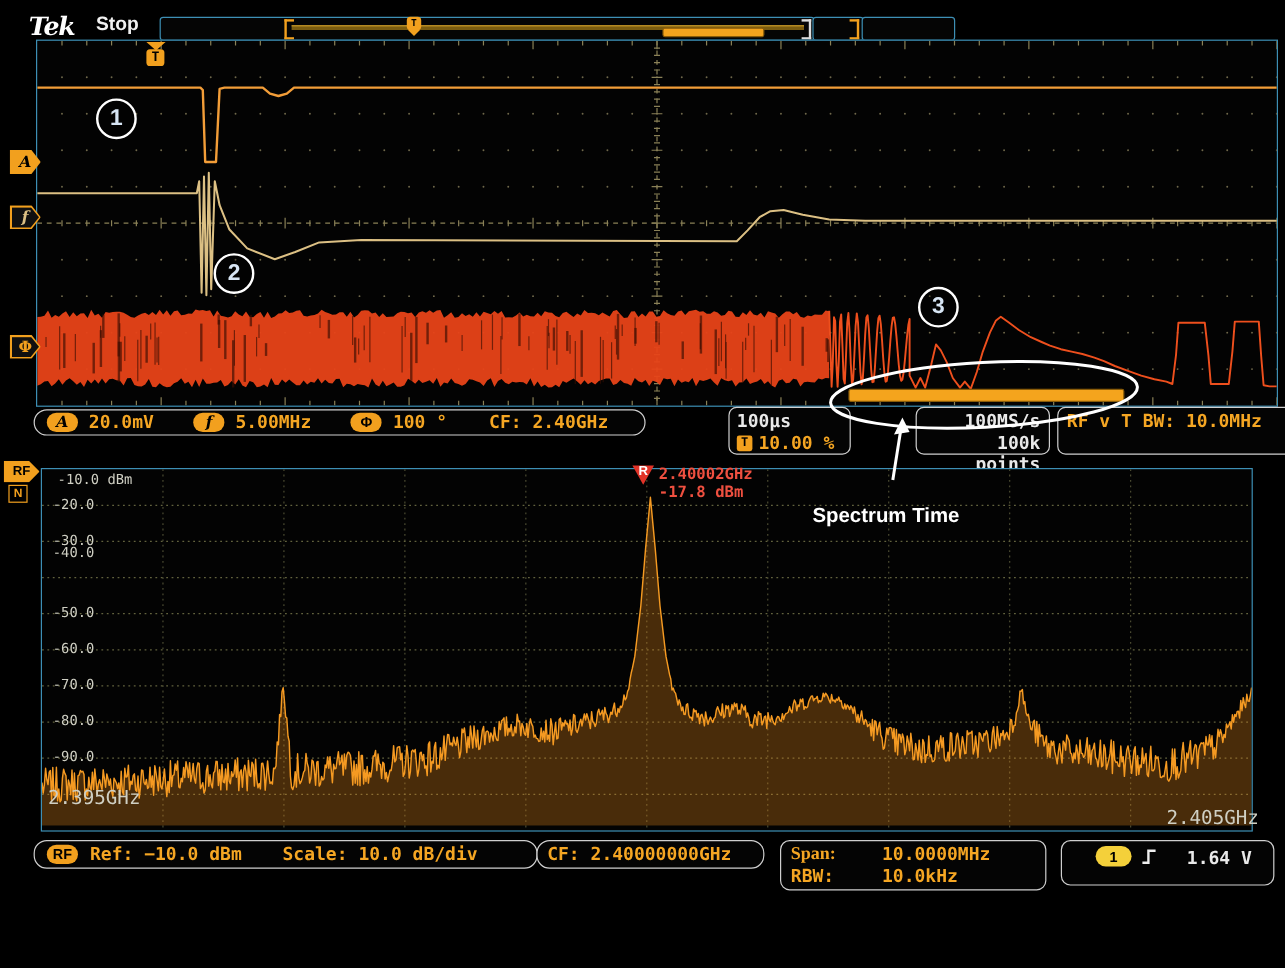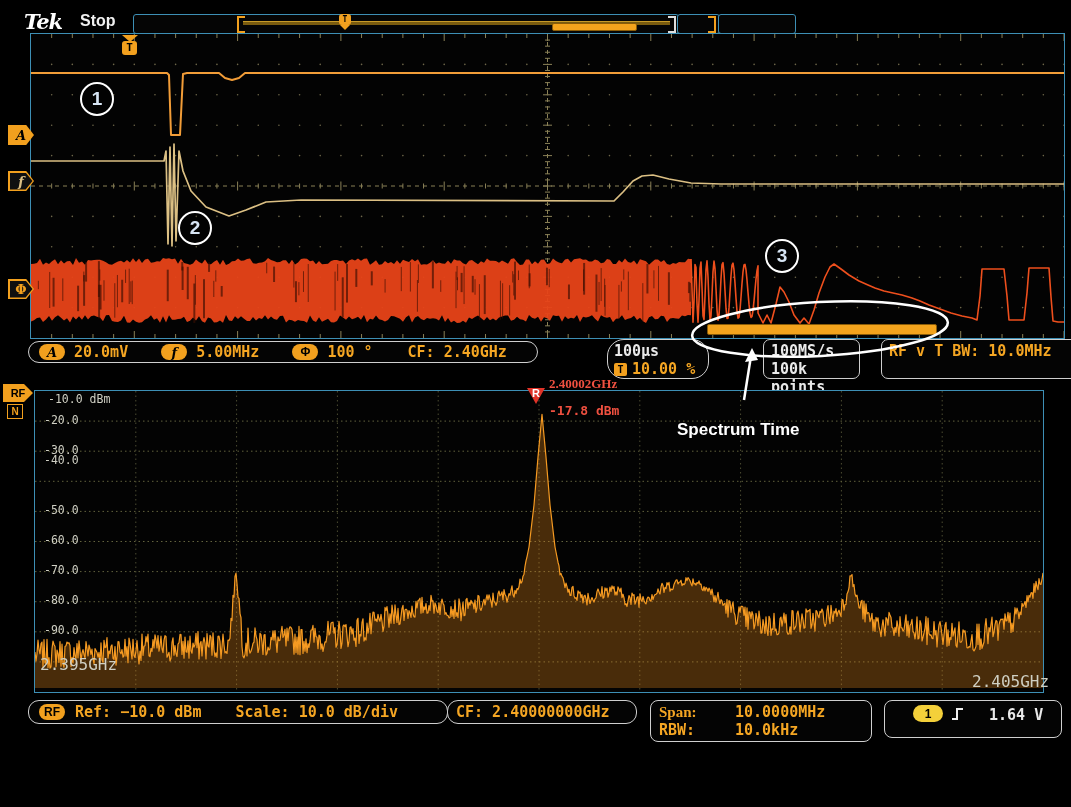--- a/index.html
+++ b/index.html
@@ -789,29 +789,29 @@
   <div class="abs box row" style="left:28px;top:341px;width:510px;height:22px;padding:0 10px;gap:9px;">
     <span class="pill">A</span>
     <span class="otext">20.0mV</span>
     <span class="pill" style="margin-left:24px;">f</span>
     <span class="otext">5.00MHz</span>
     <span class="pill up" style="margin-left:24px;">Φ</span>
     <span class="otext">100 °</span>
     <span class="otext" style="margin-left:26px;">CF:  2.40GHz</span>
   </div>
 
-  <div class="abs box" style="left:607px;top:339px;width:102px;height:40px;border-radius:17px;padding:2px 6px;">
+  <div class="abs box" style="left:607px;top:339px;width:102px;height:40px;border-radius:7px;padding:2px 6px;">
     <div class="wtext">100µs</div>
     <div class="row" style="gap:5px;">
       <span class="tflag-box" style="width:13px;height:13px;font-size:10px;line-height:13px;border-radius:2px;">T</span>
       <span class="otext">10.00 %</span>
     </div>
   </div>
 
-  <div class="abs box" style="left:763px;top:339px;width:97px;height:40px;border-radius:7px;padding:2px 7px;">
+  <div class="abs box" style="left:763px;top:339px;width:112px;height:40px;border-radius:7px;padding:2px 7px;text-align:right;">
     <div class="wtext">100MS/s</div>
     <div class="wtext">100k points</div>
   </div>
 
   <div class="abs box" style="left:881px;top:339px;width:212px;height:40px;border-radius:7px;padding:2px 7px;">
     <div class="otext">RF v T BW: 10.0MHz</div>
   </div>
 
   <div class="abs grat" style="left:34px;top:390px;width:1008px;height:301px;">
     <svg id="spec-svg" width="1008" height="301" viewBox="0 0 1008 301">
@@ -850,21 +850,21 @@
   <span class="abs speclab" style="left:44px;top:503px;">-50.0</span>
   <span class="abs speclab" style="left:44px;top:533px;">-60.0</span>
   <span class="abs speclab" style="left:44px;top:563px;">-70.0</span>
   <span class="abs speclab" style="left:44px;top:593px;">-80.0</span>
   <span class="abs speclab" style="left:44px;top:623px;">-90.0</span>
   <span class="abs speclab" style="left:40px;top:655px;font-size:16px;">2.395GHz</span>
   <span class="abs speclab" style="left:972px;top:672px;font-size:16px;text-align:right;">2.405GHz</span>
 
   <div class="abs" style="left:527px;top:388px;width:0;height:0;border-left:9px solid transparent;border-right:9px solid transparent;border-top:16px solid #e03328;"></div>
   <span class="abs" style="left:532px;top:387px;color:#fff;font:bold 11px 'Liberation Sans',sans-serif;">R</span>
-  <div class="abs marker-text" style="left:549px;top:376px;font-family:Liberation Serif, serif;">2.40002GHz</div>
+  <div class="abs marker-text" style="left:549px;top:388px;">2.40002GHz</div>
   <div class="abs marker-text" style="left:549px;top:403px;">-17.8 dBm</div>
 
   <div class="abs box row" style="left:28px;top:700px;width:420px;height:24px;padding:0 10px;gap:10px;">
     <span class="pill up">RF</span>
     <span class="otext">Ref: −10.0 dBm</span>
     <span class="otext" style="margin-left:24px;">Scale: 10.0 dB/div</span>
   </div>
 
   <div class="abs box row" style="left:447px;top:700px;width:190px;height:24px;padding:0 8px;">
     <span class="otext">CF:  2.40000000GHz</span>

